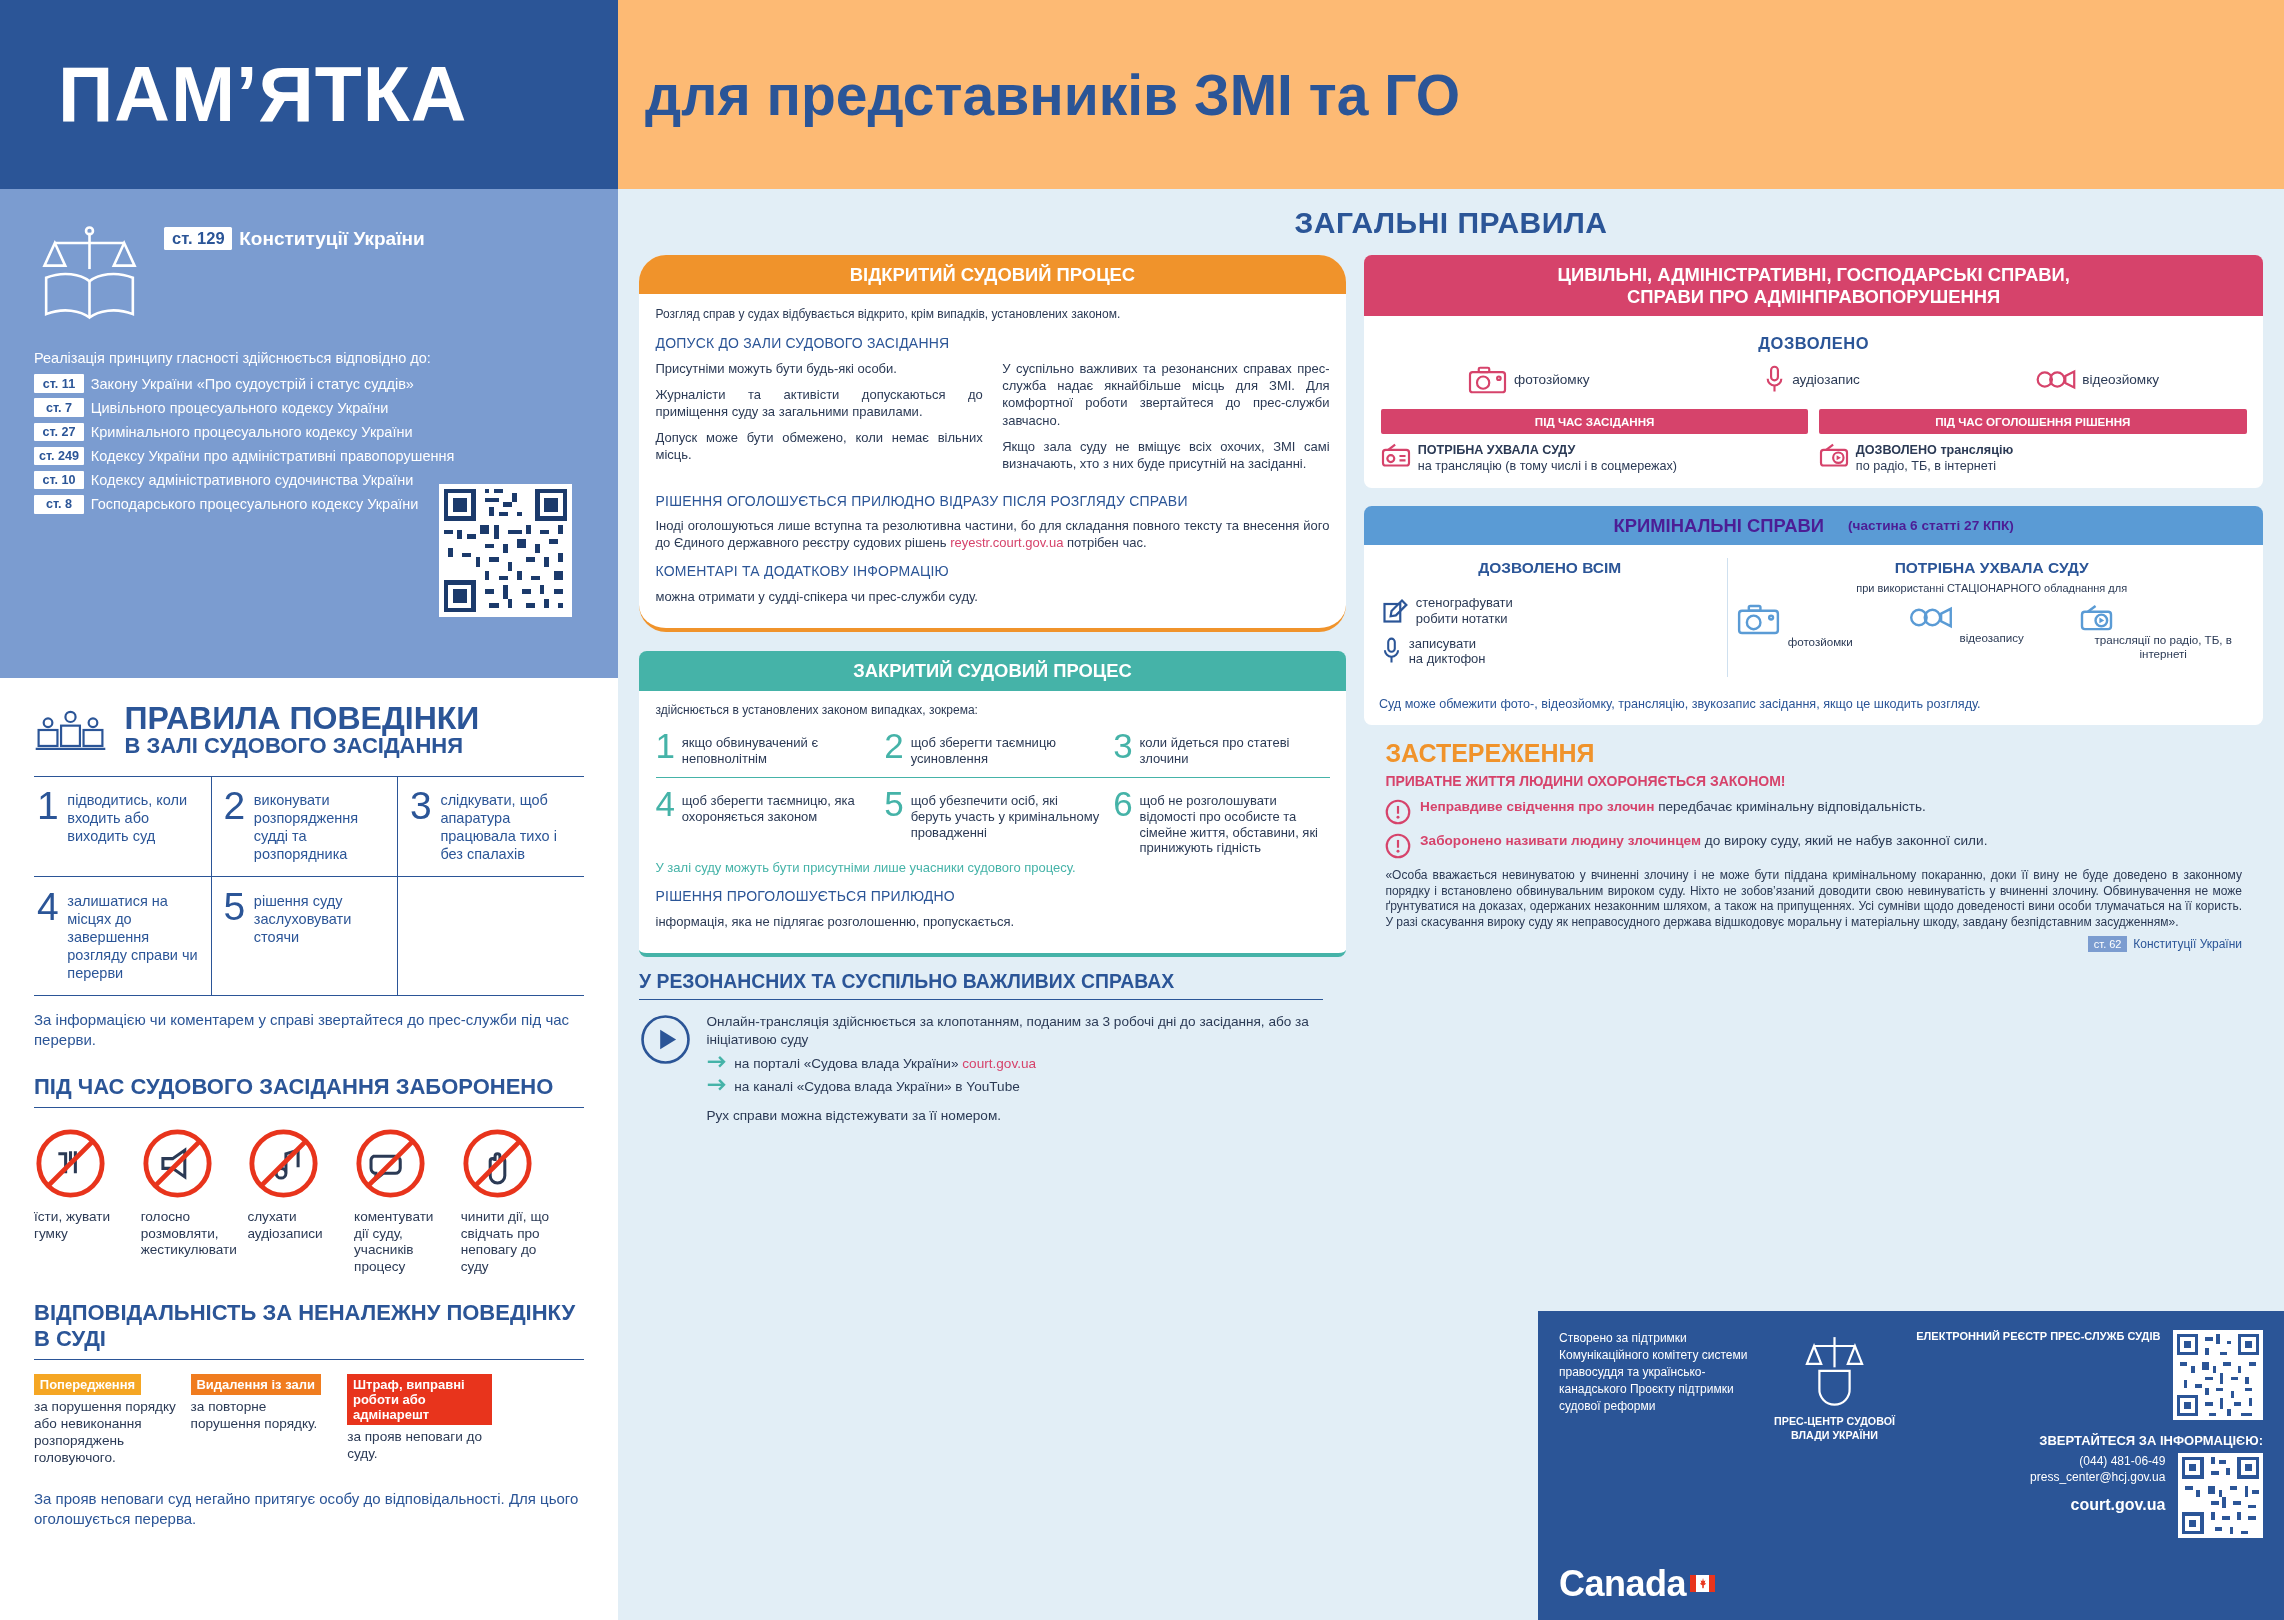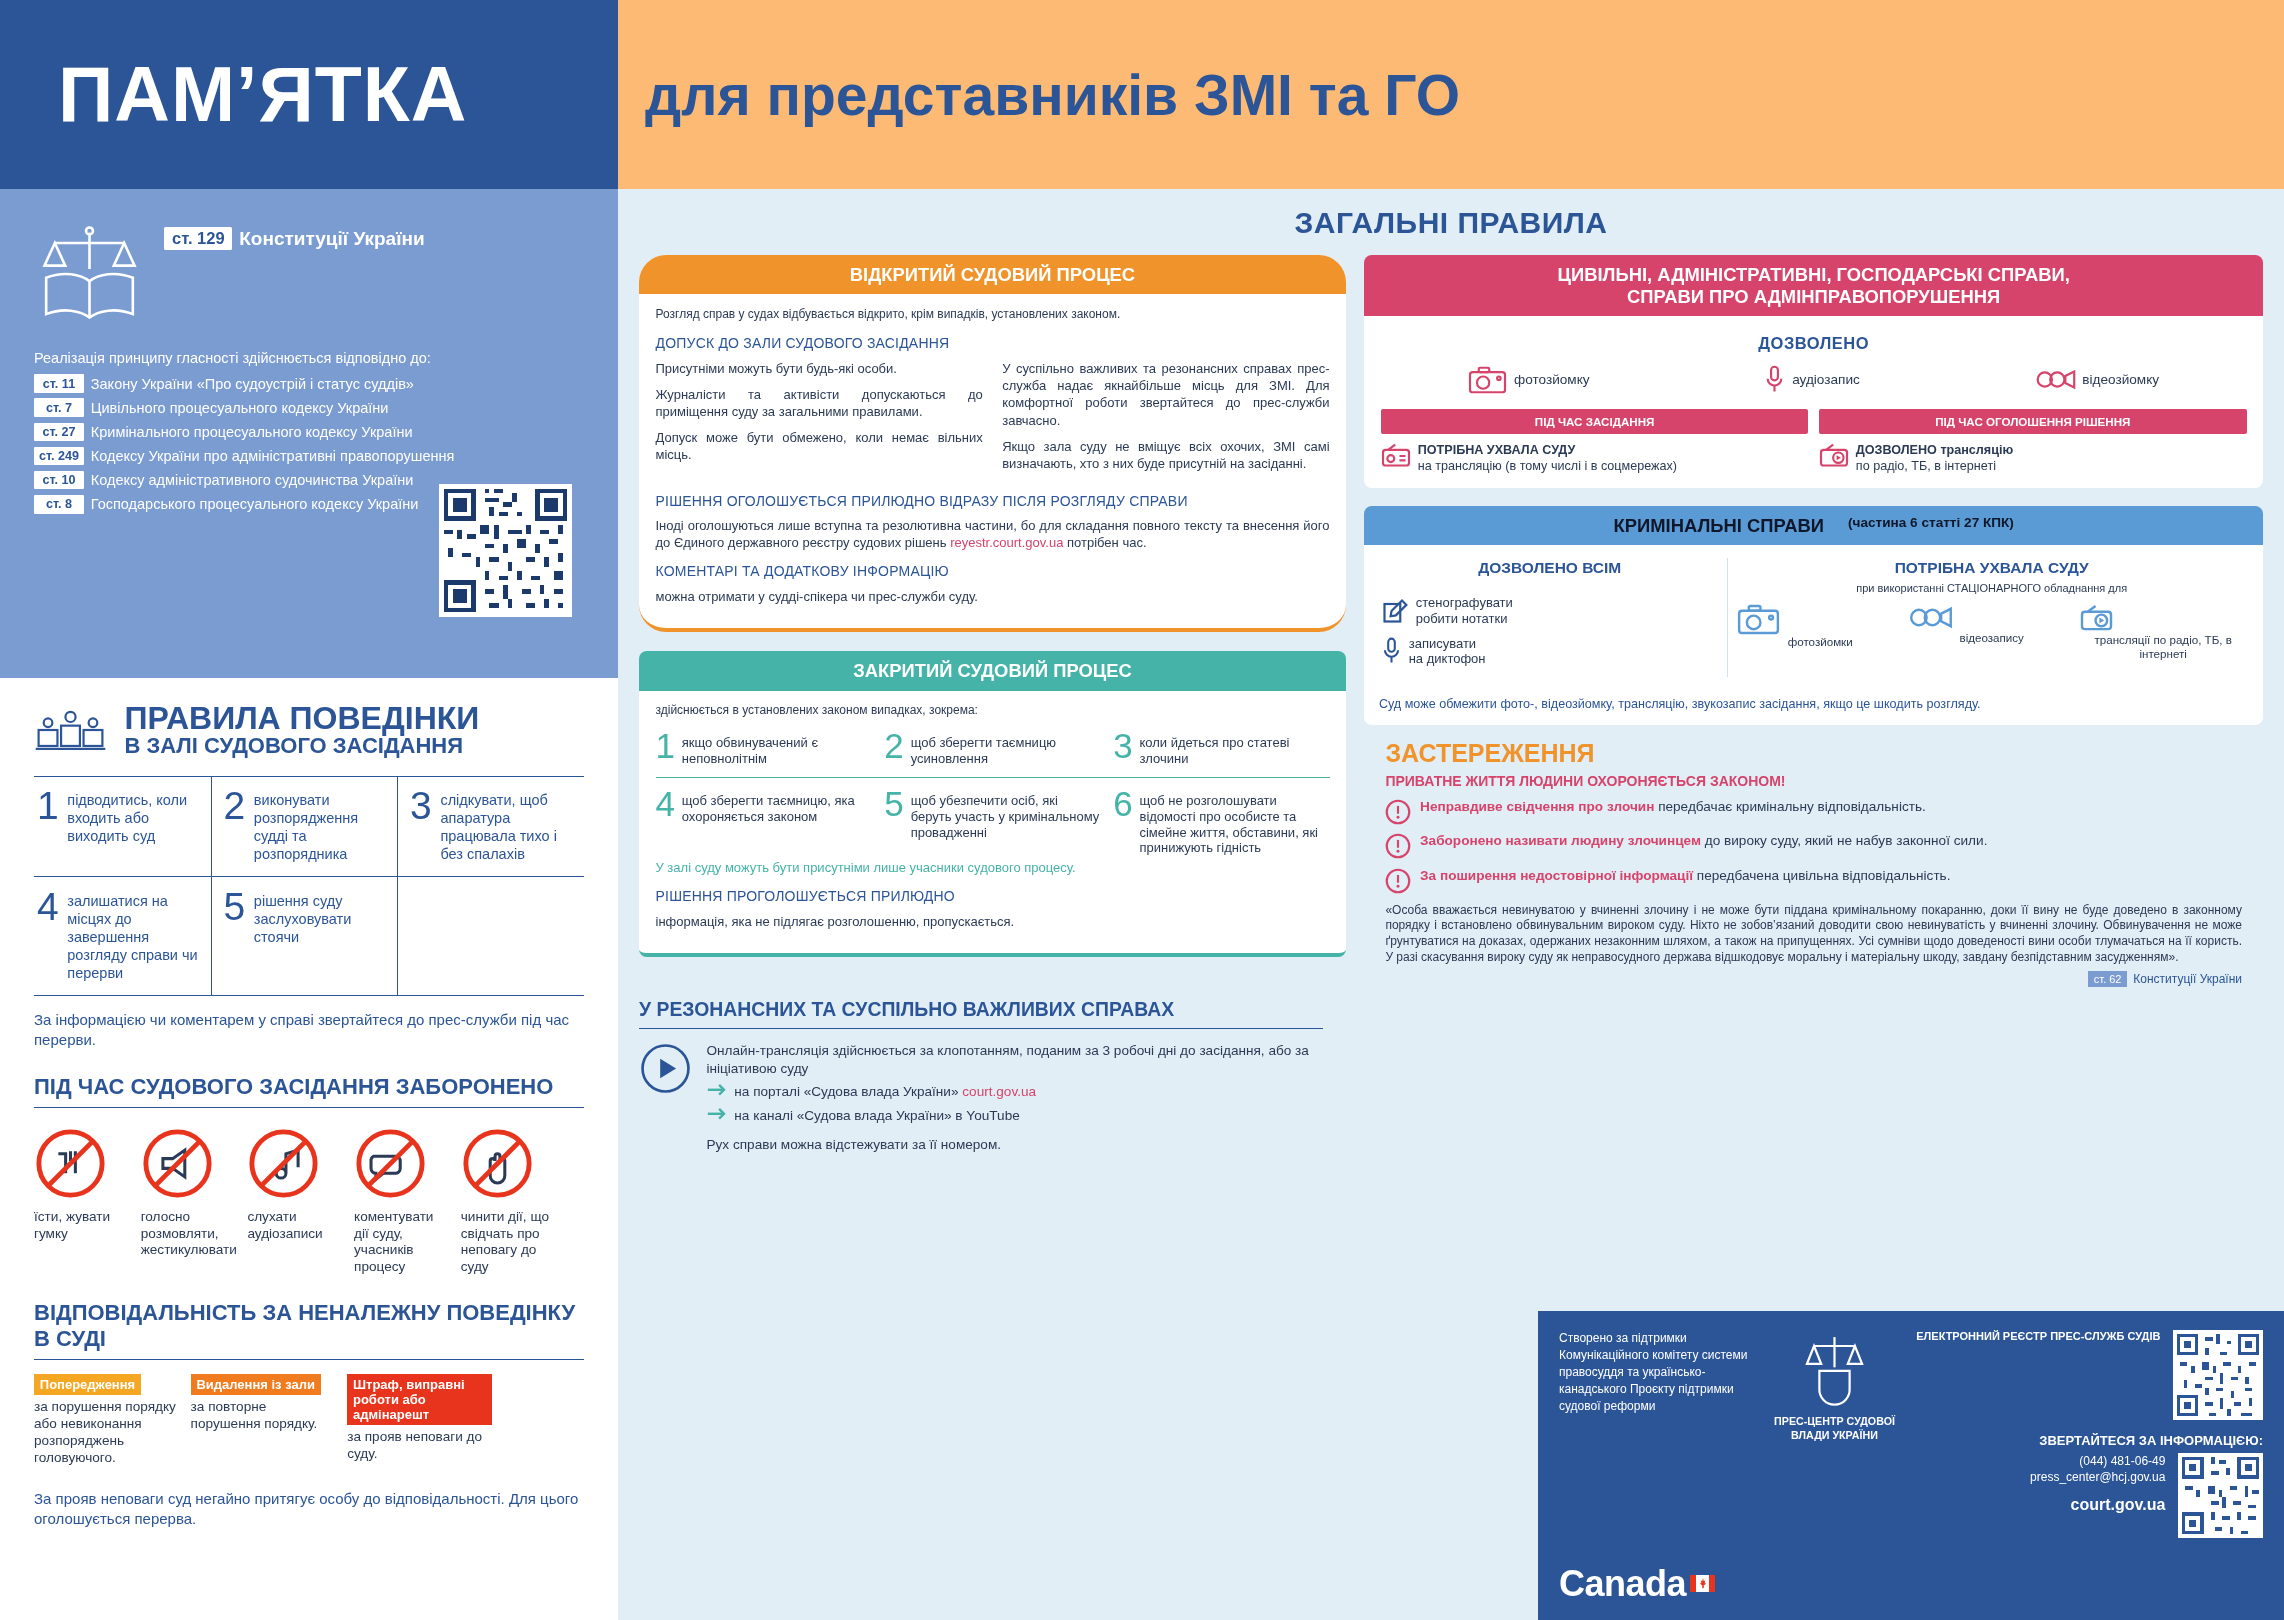--- a/index.html
+++ b/index.html
@@ -100,21 +100,21 @@
   
   .allowed-title { text-align:center; font-size:16.5px; font-weight:bold; color:#2b5597; margin:3.9px 0 10.7px 0; letter-spacing:0.5px;}
   .ico-row { display:flex; justify-content:space-around; align-items:center; margin-bottom:15px; }
   .ico-item { display:flex; align-items:center; gap:6.8px; font-size:13.6px; color:#2b3a55; }
   .pill-row { display:flex; gap:10.7px; margin-bottom:9.7px; }
   .pill { flex:1; text-align:center; color:#fff; font-size:11.6px; font-weight:bold; padding:4.4px 1.9px; border-radius:1.9px; }
   .pill.pink { background:#d6436b; }
   .two-notes { display:flex; gap:10.7px; }
   .note-i { flex:1; display:flex; gap:6.8px; font-size:12.6px; color:#2b3a55; line-height:1.22; }
 
-  .crim-head { display:flex; justify-content:center; align-items:flex-start; gap:24px; color:#0f172a; }
+  .crim-head { display:flex; justify-content:center; align-items:center; gap:24px; color:#4c1d95; }
   .crim-head .t { font-size:18.4px; font-weight:bold;}
   .crim-head .s { font-size:13.6px; }
   .crim-cols { display:flex; }
   .crim-l { width:40%; padding-right:8.7px; }
   .crim-r { flex:1; border-left:1.5px solid #cfe0ef; padding-left:8.7px; }
   .ch { text-align:center; font-size:15.5px; font-weight:bold; color:#2b5597; margin-bottom:3.9px; }
   .chs { text-align:center; font-size:11px; color:#2b3a55; margin-bottom:8.7px; line-height:1.2;}
   .c-item { display:flex; gap:6.8px; align-items:center; font-size:13px; color:#2b3a55; margin-bottom:9.7px; line-height:1.2;}
   .c3 { display:flex; gap:4.8px; text-align:center; }
   .c3 > div { flex:1; font-size:11.6px; color:#2b3a55; line-height:1.2;}
@@ -656,30 +656,20 @@
             <span>
               <svg viewBox="0 0 30 30" width="26" height="26">
                   <circle cx="15" cy="15" r="13" fill="none" stroke="#d6436b" stroke-width="2.5"></circle>
                   <line x1="15" y1="8" x2="15" y2="17" stroke="#d6436b" stroke-width="2.5"></line>
                   <circle cx="15" cy="21" r="1.7" fill="#d6436b"></circle>
                 </svg>
             </span>
             <div class="caut-tx"><b>Заборонено називати людину злочинцем</b><span> до вироку суду, який не набув законної сили.</span></div>
           </div>
 
-          <div class="caut-item">
-            <span>
-              <svg viewBox="0 0 30 30" width="26" height="26">
-                  <circle cx="15" cy="15" r="13" fill="none" stroke="#d6436b" stroke-width="2.5"></circle>
-                  <line x1="15" y1="8" x2="15" y2="17" stroke="#d6436b" stroke-width="2.5"></line>
-                  <circle cx="15" cy="21" r="1.7" fill="#d6436b"></circle>
-                </svg>
-            </span>
-            <div class="caut-tx"><b>За поширення недостовірної інформації</b><span> передбачена цивільна відповідальність.</span></div>
-          </div>
 
           <div class="quote-box">«Особа вважається невинуватою у вчиненні злочину і не може бути піддана кримінальному покаранню, доки її вину не буде доведено в законному порядку і встановлено обвинувальним вироком суду. Ніхто не зобов’язаний доводити свою невинуватість у вчиненні злочину. Обвинувачення не може ґрунтуватися на доказах, одержаних незаконним шляхом, а також на припущеннях. Усі сумніви щодо доведеності вини особи тлумачаться на її користь. У разі скасування вироку суду як неправосудного держава відшкодовує моральну і матеріальну шкоду, завдану безпідставним засудженням».</div>
           <div class="art62">
             <span class="chip">ст. 62</span>
             <span class="tx">Конституції України</span>
           </div>
         </div>
       </div>
     </div>
 

